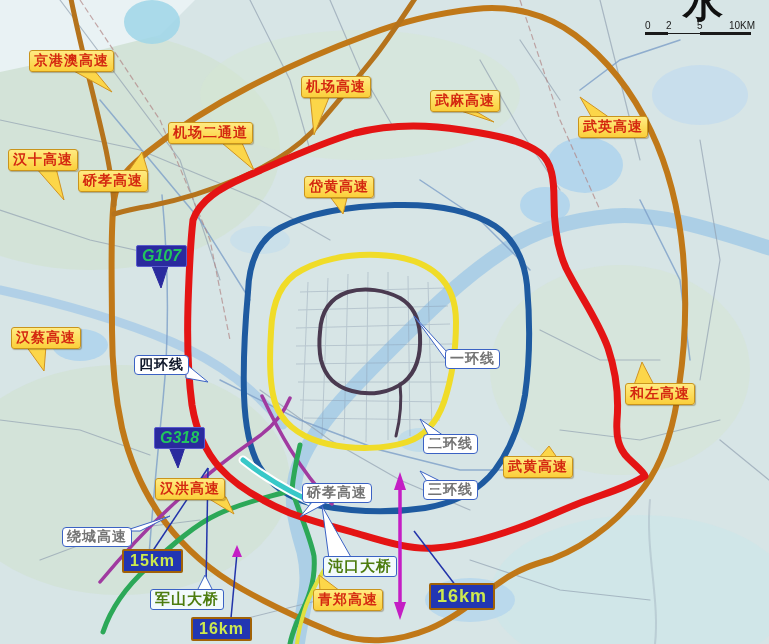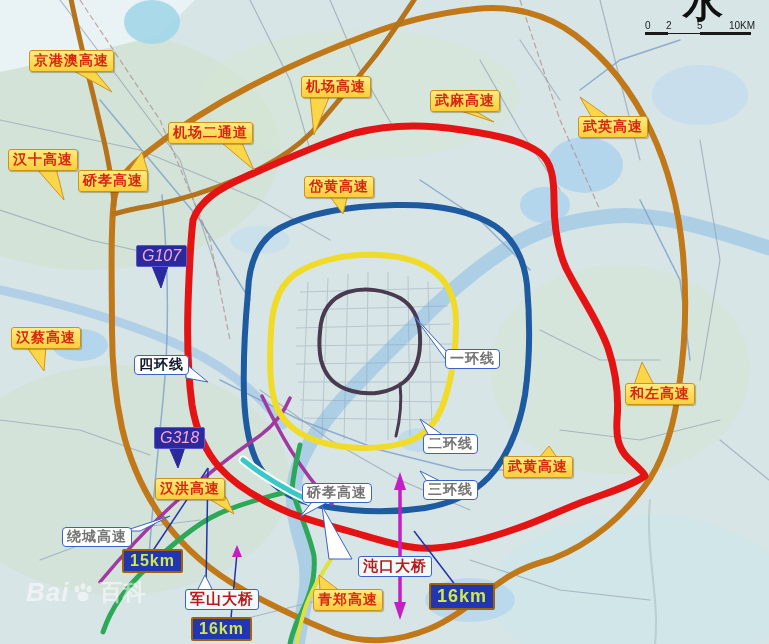--- a/index.html
+++ b/index.html
@@ -7,27 +7,27 @@
          font-family:"Liberation Sans","DejaVu Sans",sans-serif;
          background:#d7e5e6;}
   .stage svg{position:absolute;left:0;top:0;}
   .lbl{position:absolute;white-space:nowrap;line-height:1.25;border-radius:3px;}
   .y{background:linear-gradient(#ffeb82,#fbcf3a);border:1px solid #c9941c;
      color:#d42810;font-weight:bold;font-size:14px;letter-spacing:1px;
      padding:1px 4px;box-shadow:1px 1px 1px rgba(90,60,0,.35);}
   .b{background:#ffffff;border:1px solid #3b62c4;color:#737373;font-weight:bold;
      font-size:14px;letter-spacing:1px;padding:0 4px;border-radius:4px;}
   .b.red{color:#0f172a;}
-  .shield{background:#2a2a9e;border:1px solid #5a5ace;color:#f9a8d4;font-weight:normal;
+  .shield{background:#2a2a9e;border:1px solid #5a5ace;color:#22c55e;font-weight:bold;
      font-style:italic;font-size:16px;padding:0 5px;border-radius:2px;}
   .km{background:#2236b2;border:2px solid #a16207;color:#cde94e;font-weight:bold;
      font-size:16px;padding:0 6px;border-radius:2px;letter-spacing:1px;}
   .km.big{font-size:18px;}
-  .bridge{background:#f2fafc;border:1px solid #3b62c4;color:#b91c1c;font-weight:bold;
-     font-size:15px;letter-spacing:1px;padding:0 4px;border-radius:3px;margin-left:35px;}
+  .bridge{background:#f2fafc;border:1px solid #3b62c4;color:#4d7c0f;font-weight:bold;
+     font-size:15px;letter-spacing:1px;padding:0 4px;border-radius:3px;}
   .scalebar{position:absolute;left:645px;top:20px;width:112px;height:20px;
      color:#1a1a1a;font-size:10px;}
   .scalebar .tick{position:absolute;top:0;}
   .scalebar .bar{position:absolute;top:13px;left:0;width:106px;height:1px;background:#1a1a1a;}
   .scalebar .seg{position:absolute;top:12px;height:3px;background:#1a1a1a;}
   .glyph{position:absolute;left:683px;top:-25px;font-size:40px;font-weight:bold;
      color:#101010;font-family:"Liberation Serif","DejaVu Serif",serif;}
   .wm{position:absolute;left:26px;top:577px;display:flex;align-items:center;
      color:rgba(255,255,255,.55);font-weight:bold;}
   .wm .lat{font-size:26px;font-style:italic;letter-spacing:1px;}
@@ -212,26 +212,14 @@
   <span class="tick" style="left:21px">2</span>
   <span class="tick" style="left:52px">5</span>
   <span class="tick" style="left:84px">10KM</span>
   <div class="bar"></div>
   <div class="seg" style="left:0;width:23px"></div>
   <div class="seg" style="left:55px;width:51px"></div>
 </div>
 
 <div class="glyph">水</div>
 
-<div class="wm">
-  <span class="lat">Bai</span>
-  <svg width="24" height="24" viewBox="0 0 24 24">
-    <g fill="rgba(255,255,255,.55)">
-      <ellipse cx="6" cy="8" rx="2.4" ry="3.2"></ellipse>
-      <ellipse cx="12" cy="5.5" rx="2.4" ry="3.2"></ellipse>
-      <ellipse cx="18" cy="8" rx="2.4" ry="3.2"></ellipse>
-      <ellipse cx="12" cy="15.5" rx="5.5" ry="4.8"></ellipse>
-    </g>
-  </svg>
-  <span class="cjk">百科</span>
+
 </div>
 
-</div>
-
 </body></html>

